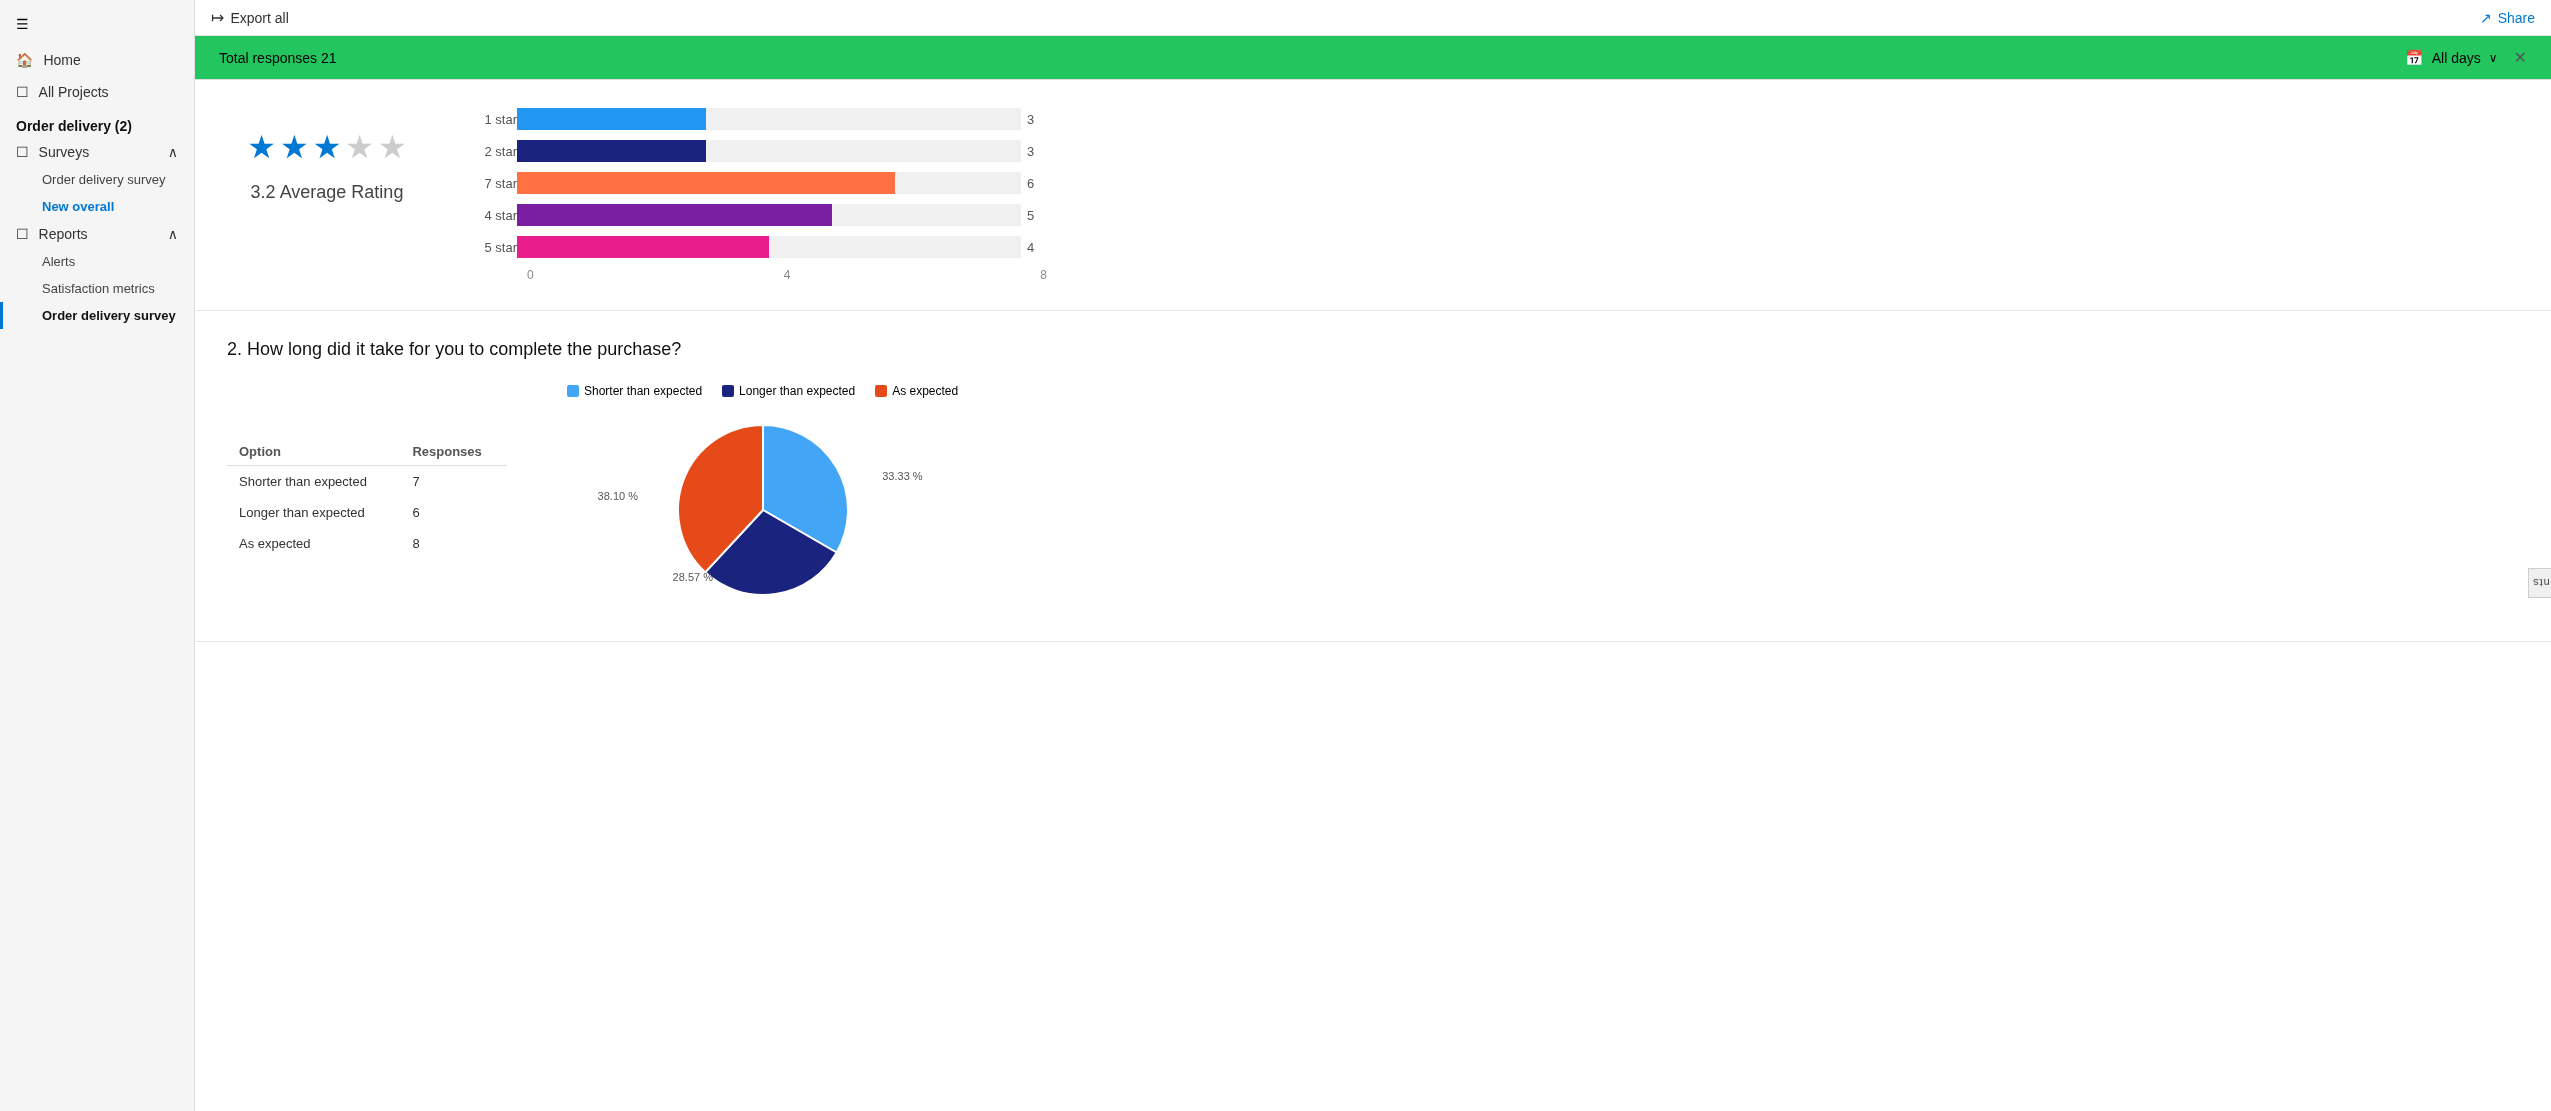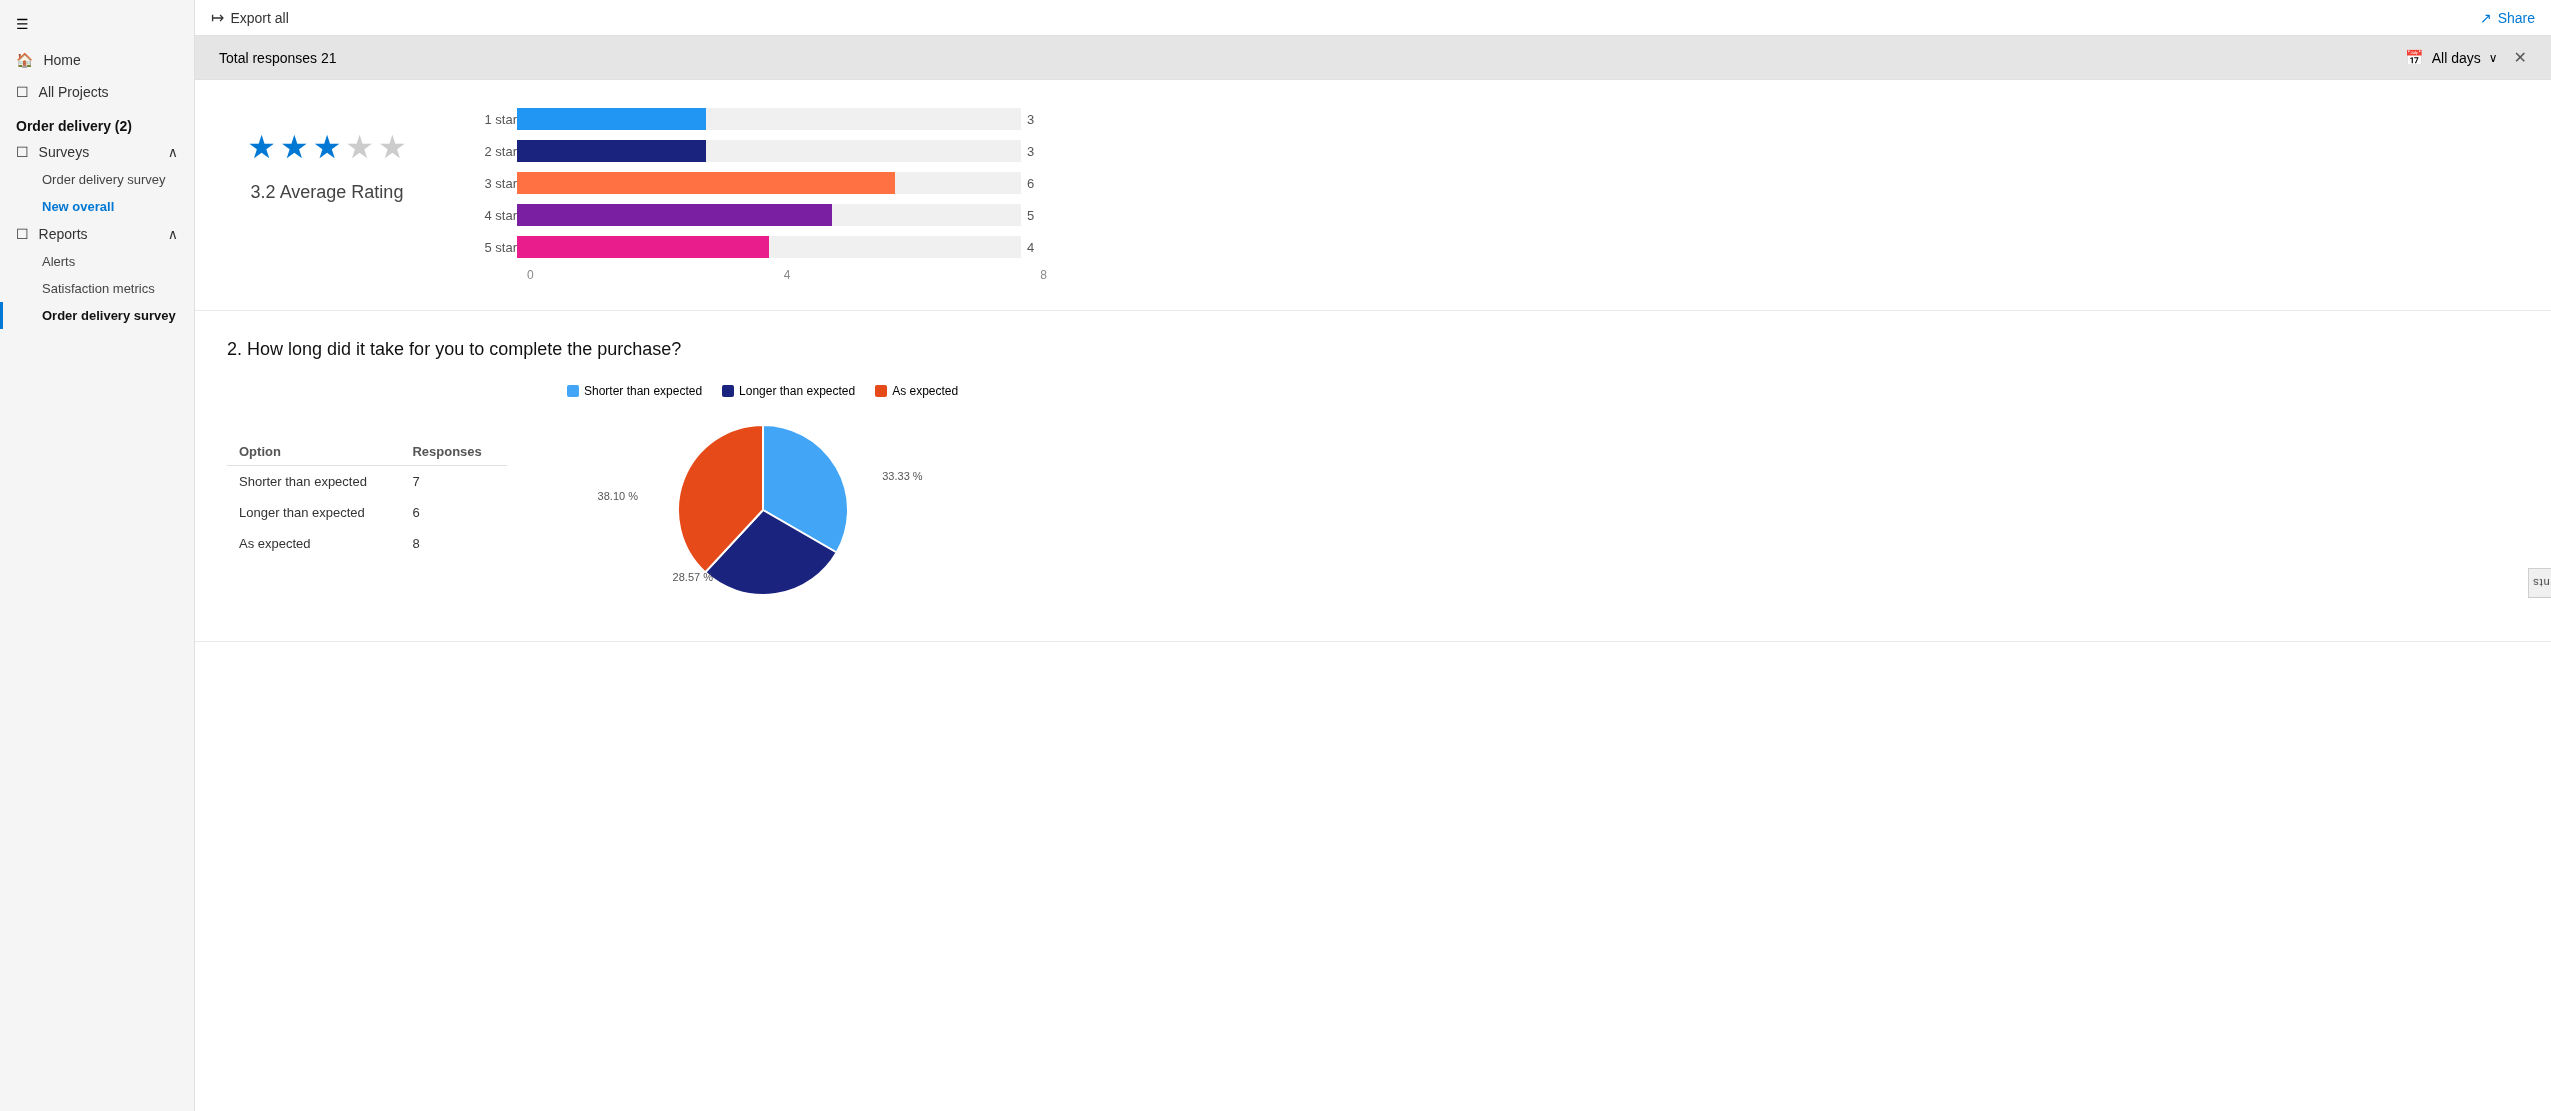--- a/index.html
+++ b/index.html
@@ -100,21 +100,21 @@
       overflow-y: auto;
       padding: 0;
       position: relative;
     }
     .responses-bar {
       display: flex;
       align-items: center;
       justify-content: space-between;
       padding: 12px 24px;
       border-bottom: 1px solid #e0e0e0;
-      background: #e5e5e5;
+      background: #22c55e;
     }
     .collapse-btn {
       margin-left: 8px;
       cursor: pointer;
       font-size: 16px;
       color: #555;
     }
 
     
     .question-card {
@@ -356,21 +356,21 @@
     <span class="bar-value">3</span>
   </div>
               <div class="bar-row">
     <span class="bar-label">2 star</span>
     <div class="bar-track">
       <div class="bar-fill" style="width:37.5%;background:#1A237E;"></div>
     </div>
     <span class="bar-value">3</span>
   </div>
               <div class="bar-row">
-    <span class="bar-label">3 star</span>
+    <span class="bar-label">7 star</span>
     <div class="bar-track">
       <div class="bar-fill" style="width:75%;background:#FF7043;"></div>
     </div>
     <span class="bar-value">6</span>
   </div>
               <div class="bar-row">
     <span class="bar-label">4 star</span>
     <div class="bar-track">
       <div class="bar-fill" style="width:62.5%;background:#7B1FA2;"></div>
     </div>

